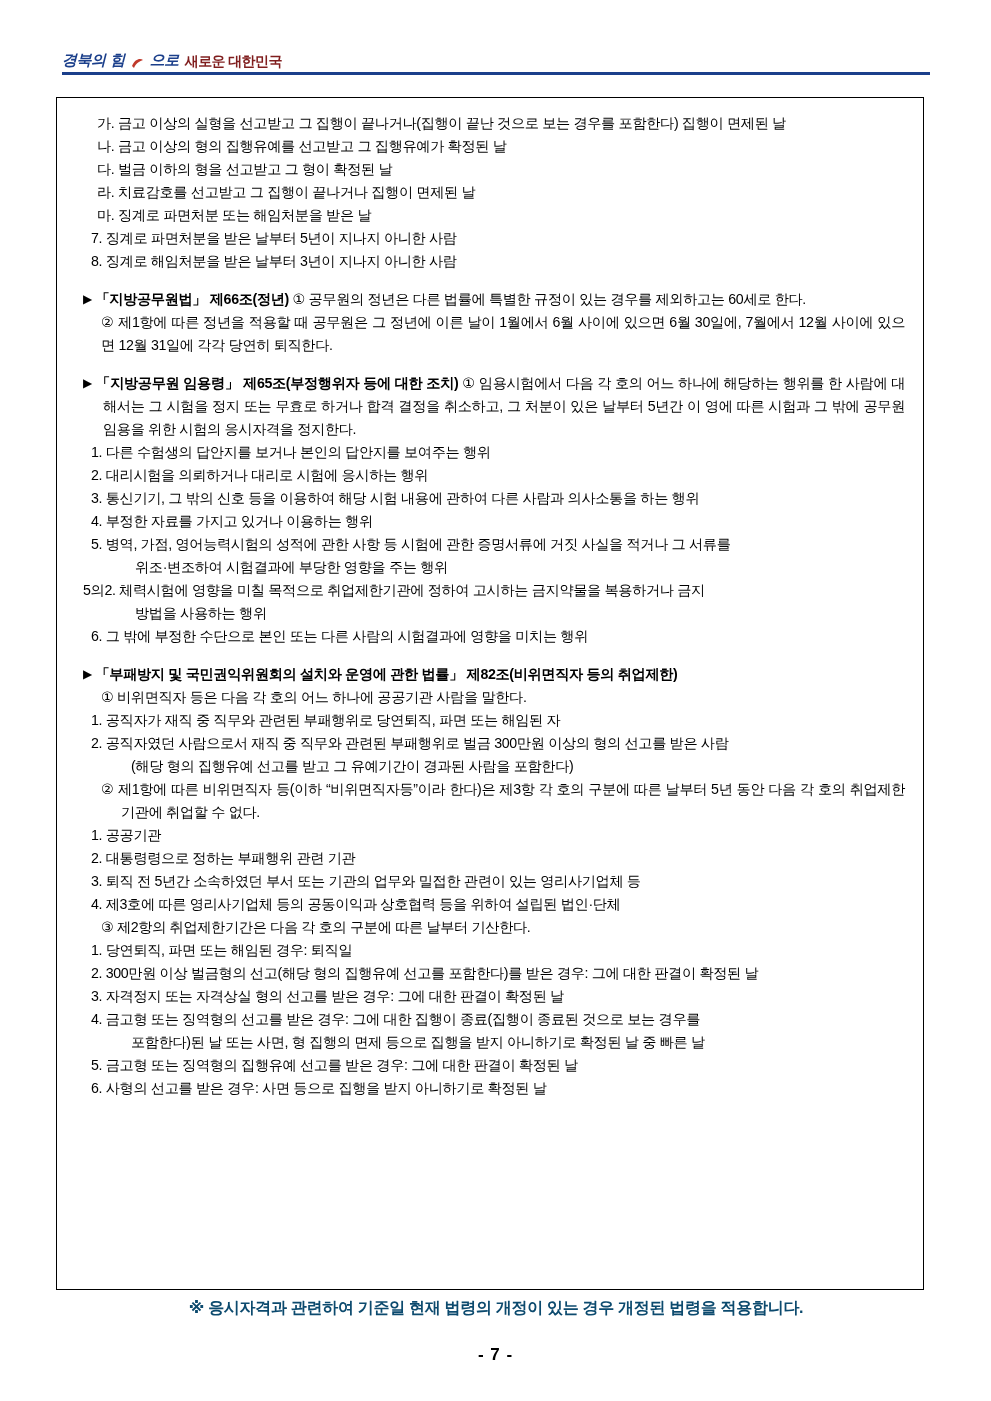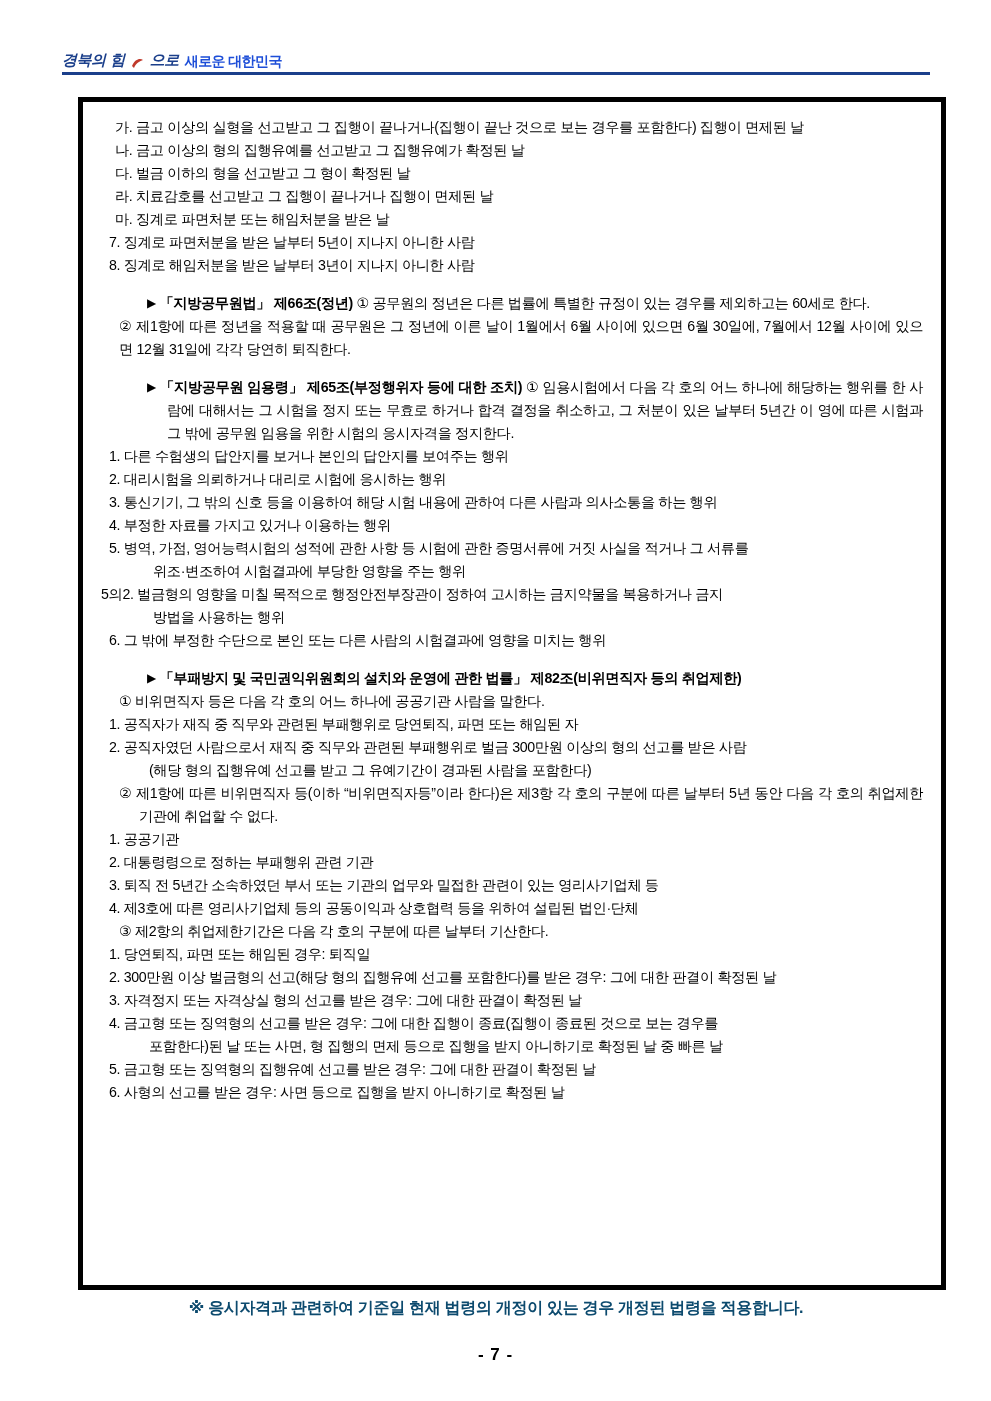--- a/index.html
+++ b/index.html
@@ -52,44 +52,44 @@
     width: 13px;
     height: 13px;
     position: relative;
     top: 2px;
   }
   .logo-swoosh svg { display: block; }
   .logo-main {
     font-family: "Liberation Sans", sans-serif;
     font-weight: bold;
     font-size: 14px;
-    color: #1d4ed8;
+    color: #7f1d1d;
     line-height: 1;
     letter-spacing: -0.6px;
     text-align: right;
   }
   .header-rule {
     position: absolute;
     left: 0;
     top: 30px;
     width: 868px;
     height: 3px;
     background: #1b3f8b;
   }
 
   
   .content-box {
     position: absolute;
-    left: 78px;
+    left: 56px;
     top: 97px;
     width: 868px;
     height: 1193px;
-    border: 5px solid #000000;
+    border: 1px solid #000000;
     box-sizing: border-box;
-    padding: 14px 18px 10px 18px;
+    padding: 14px 18px 10px 26px;
     font-size: 14.2px;
     line-height: 1.62;
     letter-spacing: -0.35px;
   }
 
   .blk { margin: 0 0 0 0; }
   .spacer-lg { height: 15px; }
 
   
   .lvl-ga {
@@ -114,21 +114,20 @@
   }
   .lvl-cont2 {
     padding-left: 44px;
   }
 
   
   .head-row {
     font-weight: bold;
     text-indent: -20px;
     padding-left: 20px;
-    margin-left: 46px;
   }
   .head-row .tri {
     font-size: 12px;
     vertical-align: 1px;
   }
   .head-title {
     font-weight: bold;
   }
   .head-rest {
     font-weight: normal;
@@ -224,21 +223,21 @@
       <span>4.</span>
       <span>부정한 자료를 가지고 있거나 이용하는 행위</span>
     </div>
     <div class="blk lvl-num">
       <span>5.</span>
       <span>병역, 가점, 영어능력시험의 성적에 관한 사항 등 시험에 관한 증명서류에 거짓 사실을 적거나 그 서류를</span>
     </div>
     <div class="blk lvl-cont">위조·변조하여 시험결과에 부당한 영향을 주는 행위</div>
     <div class="blk lvl-num-wide">
       <span>5의2.</span>
-      <span>벌금형의 영향을 미칠 목적으로 행정안전부장관이 정하여 고시하는 금지약물을 복용하거나 금지</span>
+      <span>체력시험에 영향을 미칠 목적으로 취업제한기관에 정하여 고시하는 금지약물을 복용하거나 금지</span>
     </div>
     <div class="blk lvl-cont">방법을 사용하는 행위</div>
     <div class="blk lvl-num">
       <span>6.</span>
       <span>그 밖에 부정한 수단으로 본인 또는 다른 사람의 시험결과에 영향을 미치는 행위</span>
     </div>
 
     <div class="spacer-lg"></div>
 
     <div class="blk head-row">

